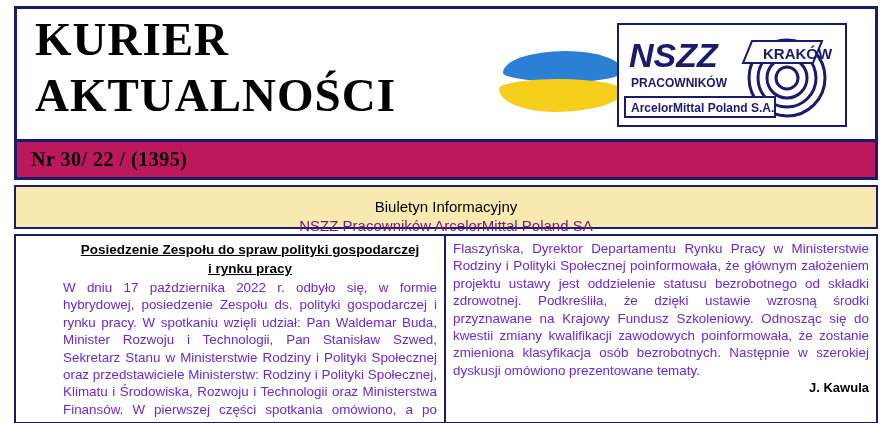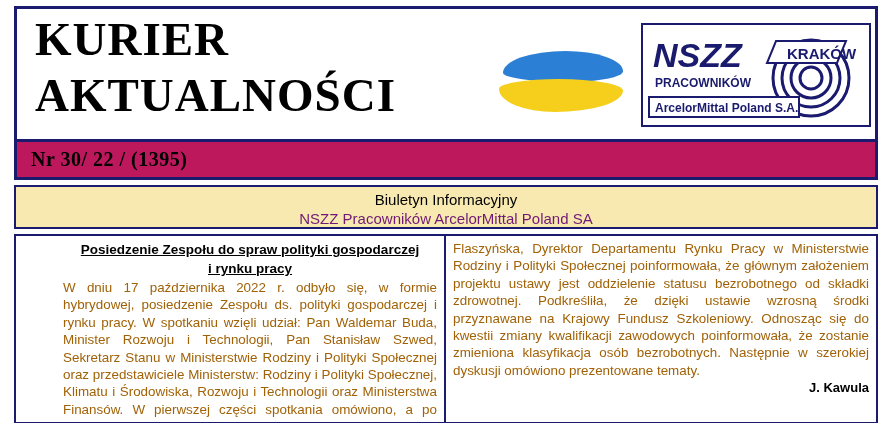--- a/index.html
+++ b/index.html
@@ -62,21 +62,21 @@
     position: absolute;
     left: 2px; top: 32px;
     width: 124px; height: 33px;
     background: #f5cf1b;
     border-radius: 48% 52% 55% 45% / 30% 35% 65% 70%;
   }
 
   
   .nszz-logo {
     position: absolute;
-    right: 4px;
+    right: 28px;
     top: 14px;
     width: 230px;
     height: 104px;
   }
   .nszz-logo svg { display:block; }
 
   
   .issue-bar {
     position: relative;
     margin: 0 14px;
@@ -109,21 +109,21 @@
   }
 
   
   .bulletin {
     margin: 5px 14px 0 14px;
     height: 44px;
     background: #f8e9b0;
     border: 2px solid #1a1a6e;
     box-sizing: border-box;
     text-align: center;
-    padding-top: 3px;
+    padding-top: 10px;
   }
   .bulletin-line1 {
     font-size: 15px;
     color: #000;
     line-height: 19px;
   }
   .bulletin-line2 {
     font-size: 15px;
     color: #701a75;
     line-height: 19px;
@@ -157,21 +157,21 @@
     font-weight: bold;
     font-size: 13.5px;
     line-height: 17px;
     text-decoration: underline;
     color: #000;
     margin: 1px 0 2px 0;
   }
   .para {
     font-size: 13.4px;
     line-height: 17.4px;
-    color: #a16207;
+    color: #6d28d9;
     text-align: justify;
     margin: 0;
   }
   .byline {
     text-align: right;
     font-weight: bold;
     font-size: 13px;
     color: #000;
     margin-top: 1px;
   }

